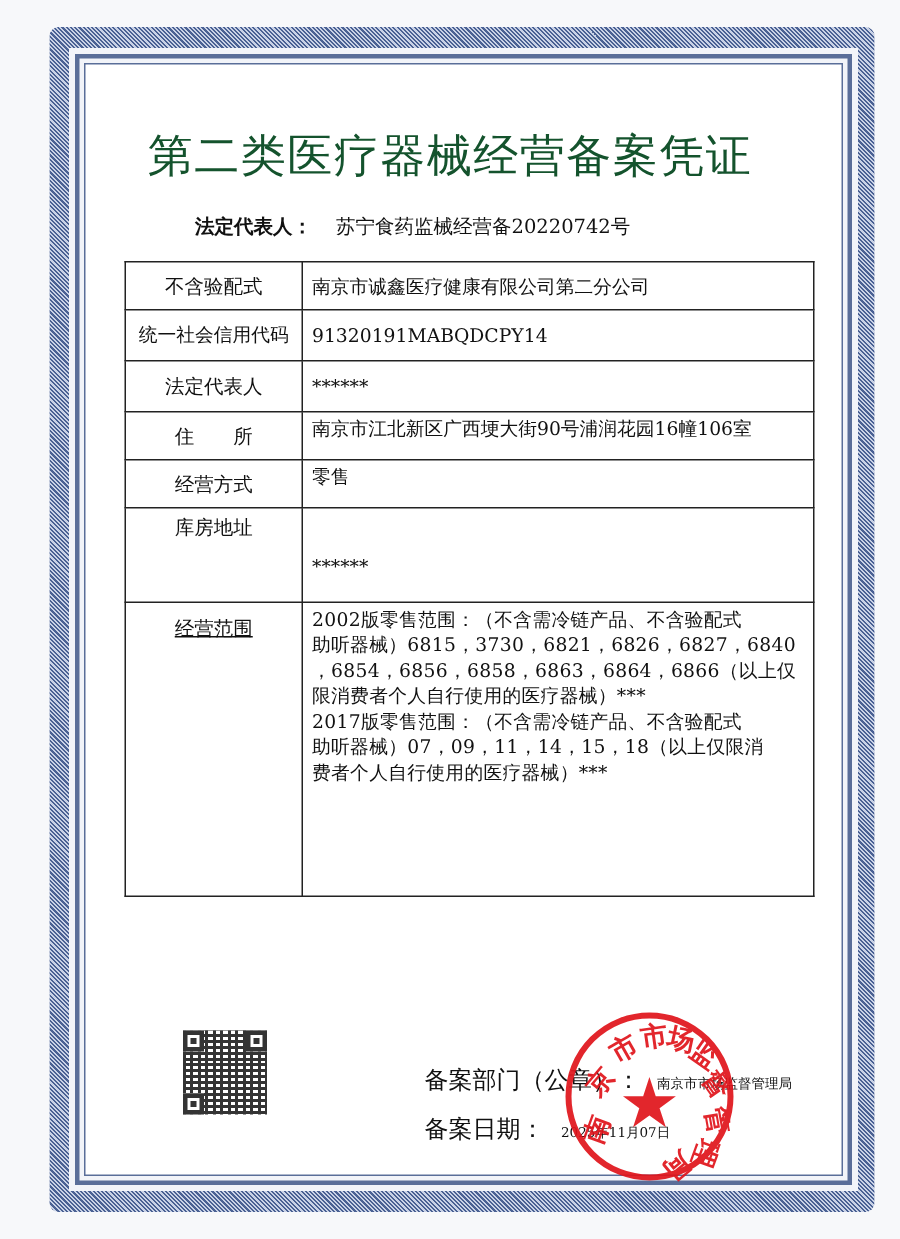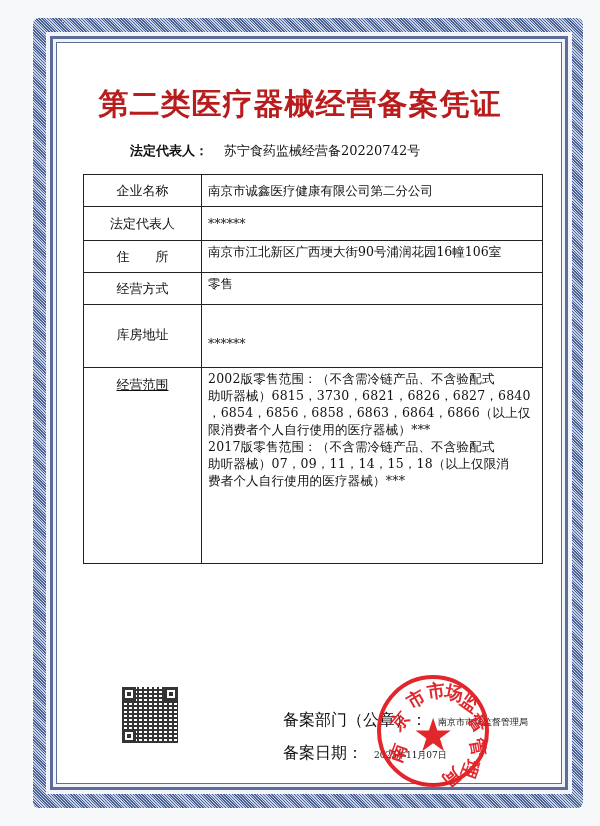--- a/index.html
+++ b/index.html
@@ -23,21 +23,21 @@
     position: absolute; left: 50px; top: 36px; width: 518px; height: 754px;
     border: 3px solid #5a6e99;
   }
   .frame-line2 {
     position: absolute; left: 56px; top: 42px; width: 506px; height: 742px;
     border: 1px solid #5a6e99; background: #ffffff;
   }
 
   .title {
     position: absolute; left: 0; top: 84px; width: 600px; text-align: center;
-    font-size: 30px; font-weight: bold; color: #b91c1c; letter-spacing: 1px;
+    font-size: 30px; font-weight: normal; color: #14532d; letter-spacing: 1px;
     font-family: "DejaVu Serif", "Liberation Serif", serif;
   }
   .record-no {
     position: absolute; left: 130px; top: 142px; font-size: 13px;
   }
   .record-no .lbl { font-weight: bold; font-family: "DejaVu Sans", "Liberation Sans", sans-serif; margin-right: 16px; }
 
   table.info {
     position: absolute; left: 83px; top: 174px; width: 460px;
     border-collapse: collapse; font-size: 12.5px;
@@ -47,21 +47,21 @@
     width: 118px; text-align: center; vertical-align: middle;
     font-family: "DejaVu Sans", "Liberation Sans", sans-serif; font-size: 13px;
   }
   table.info td.val { padding: 2px 6px; line-height: 17px; }
   table.info tr.mid td.val { vertical-align: middle; }
   .h32 td { height: 32px; }
   .h34 td { height: 34px; }
   .h36 td { height: 36px; }
   .h63 td { height: 63px; }
   .h196 td { height: 196px; }
-  td.lbl-top { vertical-align: top !important; padding-top: 21px; }
+  td.lbl-top { vertical-align: top !important; padding-top: 4px; }
   .scope-line { white-space: nowrap; letter-spacing: 0.2px; }
 
   .qr {
     position: absolute; left: 122px; top: 687px; width: 56px; height: 56px;
     background:
       repeating-linear-gradient(90deg, #111 0 2px, transparent 2px 5px),
       repeating-linear-gradient(0deg, #111 0 2px, transparent 2px 4px);
     opacity: 0.85;
   }
   .qr .finder { position: absolute; width: 14px; height: 14px; border: 3px solid #111; background: #fff; }
@@ -94,22 +94,26 @@
 
 <div class="title">第二类医疗器械经营备案凭证</div>
 
 <div class="record-no">
   <span class="lbl">法定代表人：</span><span>苏宁食药监械经营备20220742号</span>
 </div>
 
 <table class="info">
   <tbody>
       <tr class="h32 mid">
-    <td>企业名称</td>
+    <td>不含验配式</td>
     <td class="val">南京市诚鑫医疗健康有限公司第二分公司</td>
+  </tr>
+  <tr class="h34 mid">
+    <td style="font-size:12.5px;">统一社会信用代码</td>
+    <td class="val">91320191MABQDCPY14</td>
   </tr>
   <tr class="h34 mid">
     <td>法定代表人</td>
     <td class="val">******</td>
   </tr>
   <tr class="h32">
     <td>住　　所</td>
     <td class="val">南京市江北新区广西埂大街90号浦润花园16幢106室</td>
   </tr>
   <tr class="h32">

